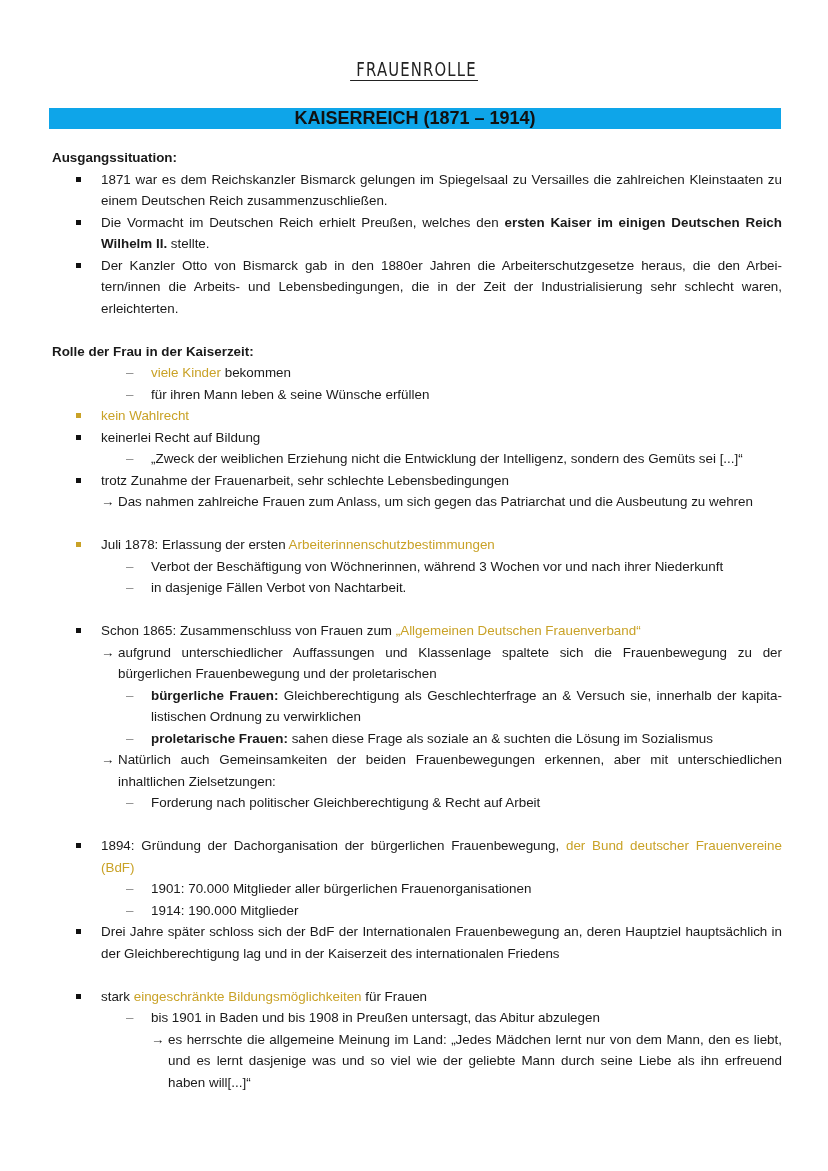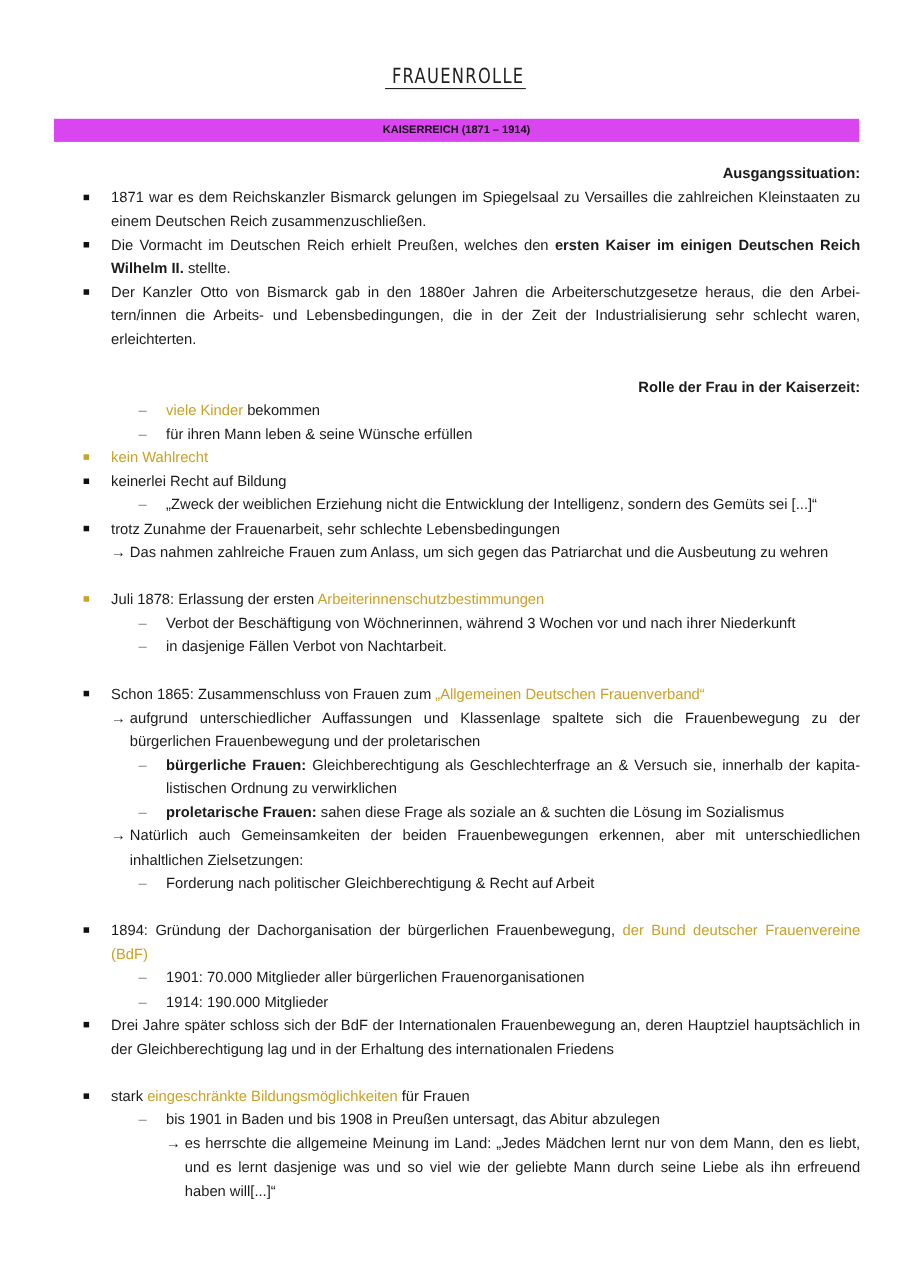--- a/index.html
+++ b/index.html
@@ -1,23 +1,23 @@
 <!DOCTYPE html>
 <html><head>
   <meta charset="utf-8">
   <style>
     * { box-sizing: border-box; margin: 0; padding: 0; }
     html, body { width: 828px; height: 1171px; background: #ffffff; overflow: hidden; }
     body { font-family: "Liberation Sans", "DejaVu Sans", sans-serif; color: #1a1a1a; font-size: 13.4px; line-height: 21.5px; position: relative; }
     .page { position: absolute; left: 0; top: 0; width: 656px; height: 1171px; }
     .title { position: absolute; top: 58px; left: 0; width: 828px; text-align: center; }
     .title span { display: inline-block; font-family: "DejaVu Sans", sans-serif; font-size: 19px; letter-spacing: 1.5px; font-weight: 400; transform: scaleX(0.78); border-bottom: 1.5px solid #222; padding: 0 2px 0 8px; line-height: 22px; color: #222; }
-    .band { position: absolute; top: 108px; left: 49px; width: 732px; height: 21px; background: #d946ef; text-align: center; font-weight: 700; font-size: 10px; line-height: 21px; color: #111; }
+    .band { position: absolute; top: 108px; left: 49px; width: 732px; height: 21px; background: #0ea5e9; text-align: center; font-weight: 700; font-size: 18px; line-height: 21px; color: #111; }
     .content { position: absolute; left: 52px; top: 147px; width: 730px; }
-    .h { font-weight: 700; margin-bottom: 0; text-align: right; }
+    .h { font-weight: 700; margin-bottom: 0; }
     .gap { height: 21.5px; }
     .li { position: relative; padding-left: 49px; text-align: justify; }
     .li .bul { position: absolute; left: 24px; top: 8px; width: 5px; height: 5px; background: #111; }
     .li .bul.gold { background: #c9a227; }
     .sub { position: relative; padding-left: 99px; text-align: justify; }
     .sub .dash { position: absolute; left: 74px; top: 0; color: #888; }
     .arr { position: relative; padding-left: 66px; text-align: justify; }
     .arr .ar { position: absolute; left: 49px; top: 0; }
     .arr2 { position: relative; padding-left: 116px; text-align: justify; }
     .arr2 .ar { position: absolute; left: 99px; top: 0; }
@@ -57,20 +57,20 @@
     <div class="arr"><span class="ar">→</span><span>aufgrund unterschiedlicher Auffassungen und Klassenlage spaltete sich die Frauenbewegung zu der bürgerlichen Frauenbewegung und der proletarischen</span></div>
     <div class="sub"><span class="dash">–</span><b>bürgerliche Frauen:</b><span> Gleichberechtigung als Geschlechterfrage an &amp; Versuch sie, innerhalb der kapita-listischen Ordnung zu verwirklichen</span></div>
     <div class="sub"><span class="dash">–</span><b>proletarische Frauen:</b><span> sahen diese Frage als soziale an &amp; suchten die Lösung im Sozialismus</span></div>
     <div class="arr"><span class="ar">→</span><span>Natürlich auch Gemeinsamkeiten der beiden Frauenbewegungen erkennen, aber mit unterschiedlichen inhaltlichen Zielsetzungen:</span></div>
     <div class="sub"><span class="dash">–</span><span>Forderung nach politischer Gleichberechtigung &amp; Recht auf Arbeit</span></div>
 
     <div class="gap"></div>
     <div class="li"><span class="bul"></span><span>1894: Gründung der Dachorganisation der bürgerlichen Frauenbewegung, </span><span class="gold-t">der Bund deutscher Frauenvereine (BdF)</span></div>
     <div class="sub"><span class="dash">–</span><span>1901: 70.000 Mitglieder aller bürgerlichen Frauenorganisationen</span></div>
     <div class="sub"><span class="dash">–</span><span>1914: 190.000 Mitglieder</span></div>
-    <div class="li"><span class="bul"></span><span>Drei Jahre später schloss sich der BdF der Internationalen Frauenbewegung an, deren Hauptziel hauptsächlich in der Gleichberechtigung lag und in der Erhaltung des internationalen Friedens</span></div>
+    <div class="li"><span class="bul"></span><span>Drei Jahre später schloss sich der BdF der Internationalen Frauenbewegung an, deren Hauptziel hauptsächlich in der Gleichberechtigung lag und in der Kaiserzeit des internationalen Friedens</span></div>
 
     <div class="gap"></div>
     <div class="li"><span class="bul"></span><span>stark </span><span class="gold-t">eingeschränkte Bildungsmöglichkeiten</span><span> für Frauen</span></div>
     <div class="sub"><span class="dash">–</span><span>bis 1901 in Baden und bis 1908 in Preußen untersagt, das Abitur abzulegen</span></div>
     <div class="arr2"><span class="ar">→</span><span>es herrschte die allgemeine Meinung im Land: „Jedes Mädchen lernt nur von dem Mann, den es liebt, und es lernt dasjenige was und so viel wie der geliebte Mann durch seine Liebe als ihn erfreuend haben will[...]“</span></div>
   </div>
 </div>
 
 </body></html>

